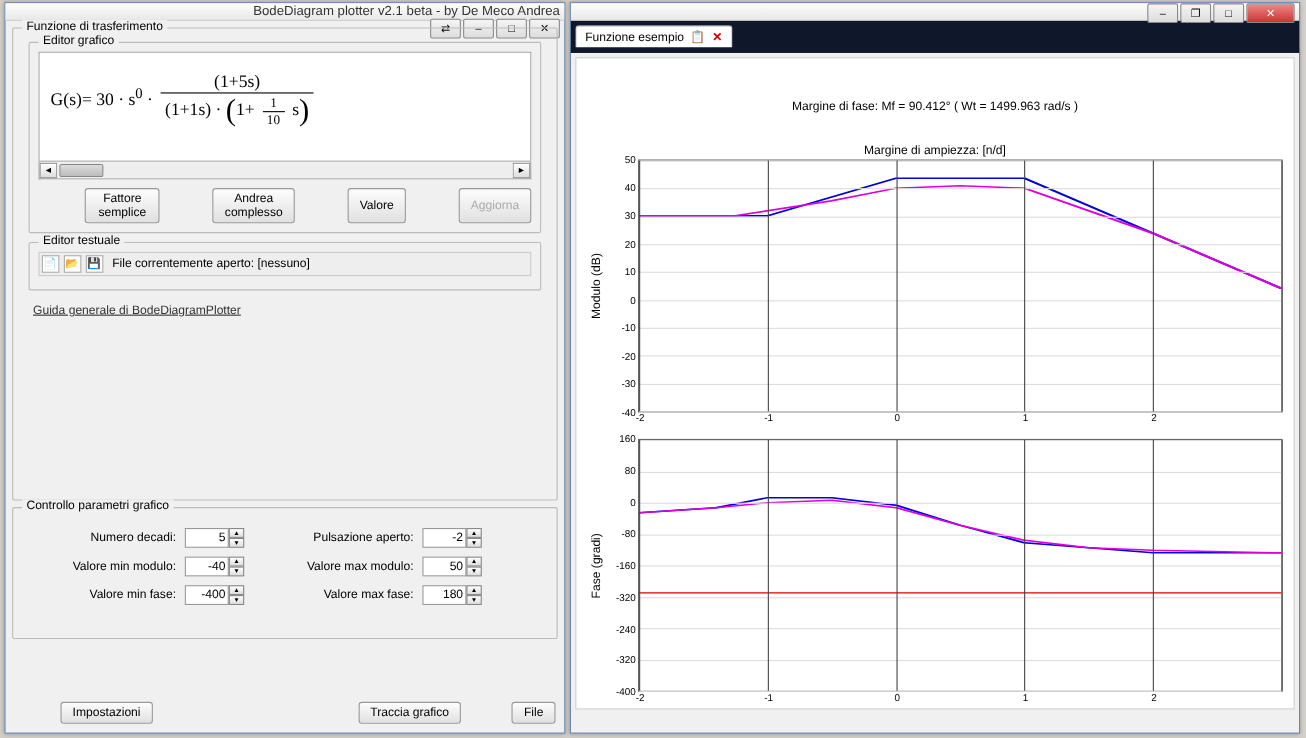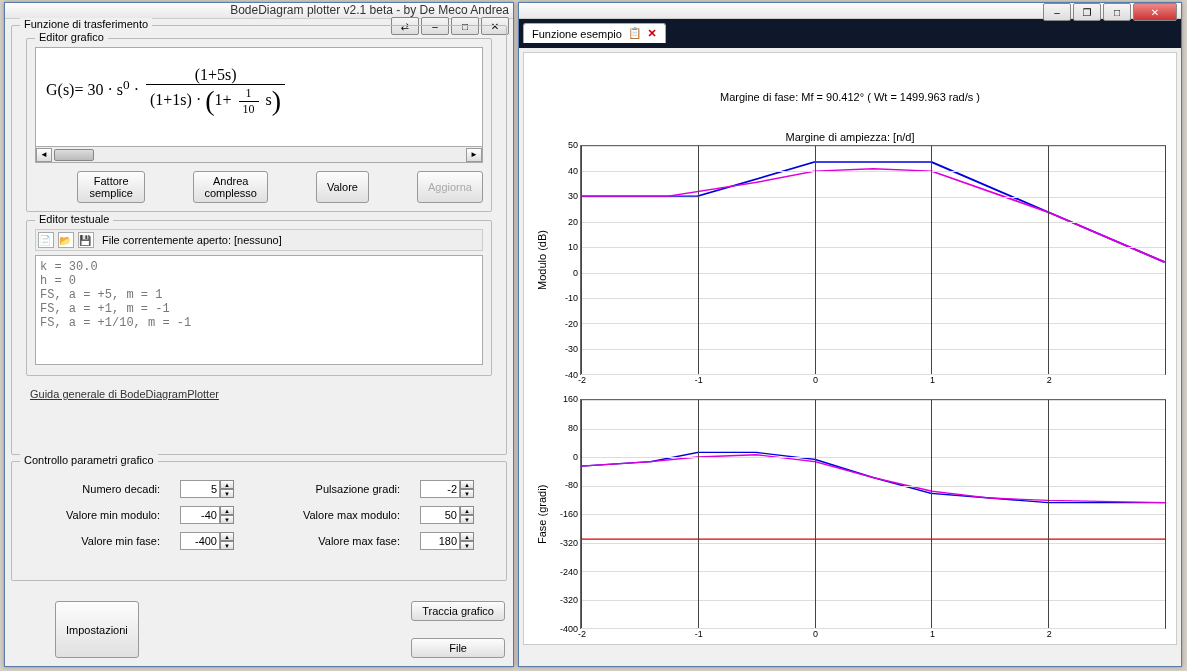--- a/index.html
+++ b/index.html
@@ -17,21 +17,21 @@
 .btn:disabled { color: #aaa; cursor: default; }
 .formula-box { background: #fff; border: 1px solid #aaa; height: 100px; padding: 18px 10px; font-size: 16px; font-family: "Times New Roman", serif; overflow: hidden; position: relative; }
 .scrollbar-h { height: 16px; background: #f0f0f0; border: 1px solid #aaa; border-top: none; display: flex; align-items: center; }
 .scroll-arrow { width: 16px; height: 14px; background: linear-gradient(#fff,#ddd); border: 1px solid #999; display:flex; align-items:center; justify-content:center; font-size:8px; cursor:pointer; }
 .scroll-track { flex:1; height:14px; background:#eee; position:relative; }
 .scroll-thumb { position:absolute; left:2px; top:1px; width:40px; height:12px; background:linear-gradient(#ddd,#bbb); border:1px solid #888; border-radius:2px; cursor:pointer; }
 .toolbar-small { display:flex; gap:4px; align-items:center; margin-bottom:4px; padding:2px; background:#eee; border:1px solid #ccc; }
 .ticon { width:16px; height:16px; background:#fff; border:1px solid #aaa; display:inline-flex; align-items:center; justify-content:center; font-size:10px; cursor:pointer; }
 .textarea { width:100%; height:110px; border:1px solid #aaa; background:#fff; font-family:"Courier New",monospace; font-size:12px; padding:4px; color:#777; resize:none; white-space:pre; }
 .link { color:#333; text-decoration:underline; cursor:pointer; display:inline-block; margin:6px 0 0 10px; }
-.param-grid { display:grid; grid-template-columns: 120px 60px 140px 60px; gap:8px 20px; align-items:center; margin:10px 0 0 20px; }
+.param-grid { display:grid; grid-template-columns: 120px 60px 140px 60px; gap:8px 8px; align-items:center; margin:10px 0 0 20px; }
 .param-grid label { text-align:right; }
 .spinner { display:flex; }
 .spinner input { width:40px; text-align:right; border:1px solid #999; padding:1px 2px; font-size:11px; }
 .spinner .arrows { display:flex; flex-direction:column; }
 .spinner .arrows span { width:14px; height:9px; background:linear-gradient(#fff,#ddd); border:1px solid #888; font-size:6px; display:flex; align-items:center; justify-content:center; cursor:pointer; line-height:1; }
 
 .tabbar { display:flex; border-bottom:5px solid #0f172a; padding:4px 4px 0 4px; background:#0f172a; }
 .tab { background:#fff; border:1px solid #aaa; border-bottom:none; padding:3px 8px; border-radius:3px 3px 0 0; display:flex; align-items:center; gap:6px; font-size:11px; }
 .tab .xicon { color:#c00; font-weight:bold; cursor:pointer; }
 .chart-area { background:#fff; margin:4px; border:1px solid #ccc; padding:10px; height:calc(100% - 70px); }
@@ -48,21 +48,21 @@
 .grid-v { position:absolute; top:0; bottom:0; width:1px; background:#444; }
 .grid-h { position:absolute; left:0; right:0; height:1px; background:#ddd; }
 svg.curve { position:absolute; top:0; left:0; width:100%; height:100%; }
 .xlab { text-align:center; font-size:11px; margin-top:4px; }
 
 .frac { display:inline-block; text-align:center; vertical-align:middle; margin:0 3px; }
 .frac .num { display:block; border-bottom:1px solid #000; padding:0 4px; }
 .frac .den { display:block; padding:0 4px; }
 .paren { font-size:28px; vertical-align:middle; }
 .bottom-btns { position:absolute; bottom:8px; left:8px; right:8px; display:flex; justify-content:space-between; }
-.bottom-btns .right { display:flex; gap:17px;flex-direction:column; }
+.bottom-btns .right { display:flex; gap:4px; }
 </style>
 </head>
 <body>
 
 <div class="window" style="left:4px; top:2px; width:510px; height:665px;">
   <div class="titlebar">
     <svg class="java-icon" viewBox="0 0 16 16">
         <path fill="#5382a1" d="M4 12c2 1 6 1 8 0v2c-3 1-7 1-8-2z"></path>
         <path fill="#f8981d" d="M8 2c-2 2 2 3 0 5 3-1 1-3 0-5z"></path>
       </svg>
@@ -105,42 +105,37 @@
     </div>
 
     <div class="fieldset" style="margin-top:8px;">
       <span class="legend">Editor testuale</span>
       <div class="toolbar-small">
         <span class="ticon">📄</span>
         <span class="ticon">📂</span>
         <span class="ticon">💾</span>
         <span style="margin-left:4px;">File correntemente aperto: [nessuno]</span>
       </div>
-      <textarea class="textarea" style="">k = 30.0
-h = 0
-FS, a = +5, m = 1
-FS, a = +1, m = -1
-FS, a = +1/10, m = -1</textarea>
     </div>
 
     <a class="link">Guida generale di BodeDiagramPlotter</a>
   </div>
 
   <div class="fieldset" style="height:120px;">
     <span class="legend">Controllo parametri grafico</span>
     <div class="param-grid">
       <label>Numero decadi:</label>
       <div class="spinner">
           <input value="5" style="">
           <div class="arrows">
             <span>▲</span>
             <span>▼</span>
           </div>
         </div>
-      <label>Pulsazione gradi:</label>
+      <label>Pulsazione aperto:</label>
       <div class="spinner">
           <input value="-2" style="">
           <div class="arrows">
             <span>▲</span>
             <span>▼</span>
           </div>
         </div>
       <label>Valore min modulo:</label>
       <div class="spinner">
           <input value="-40" style="">

